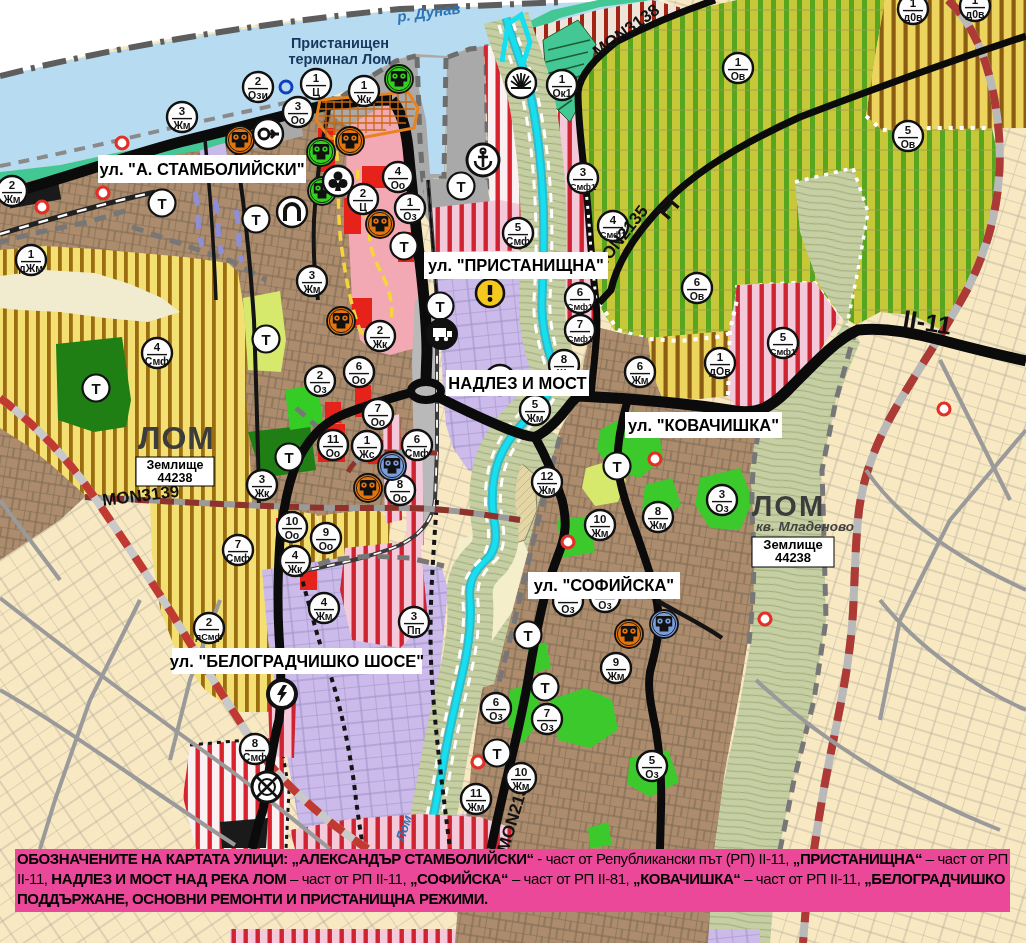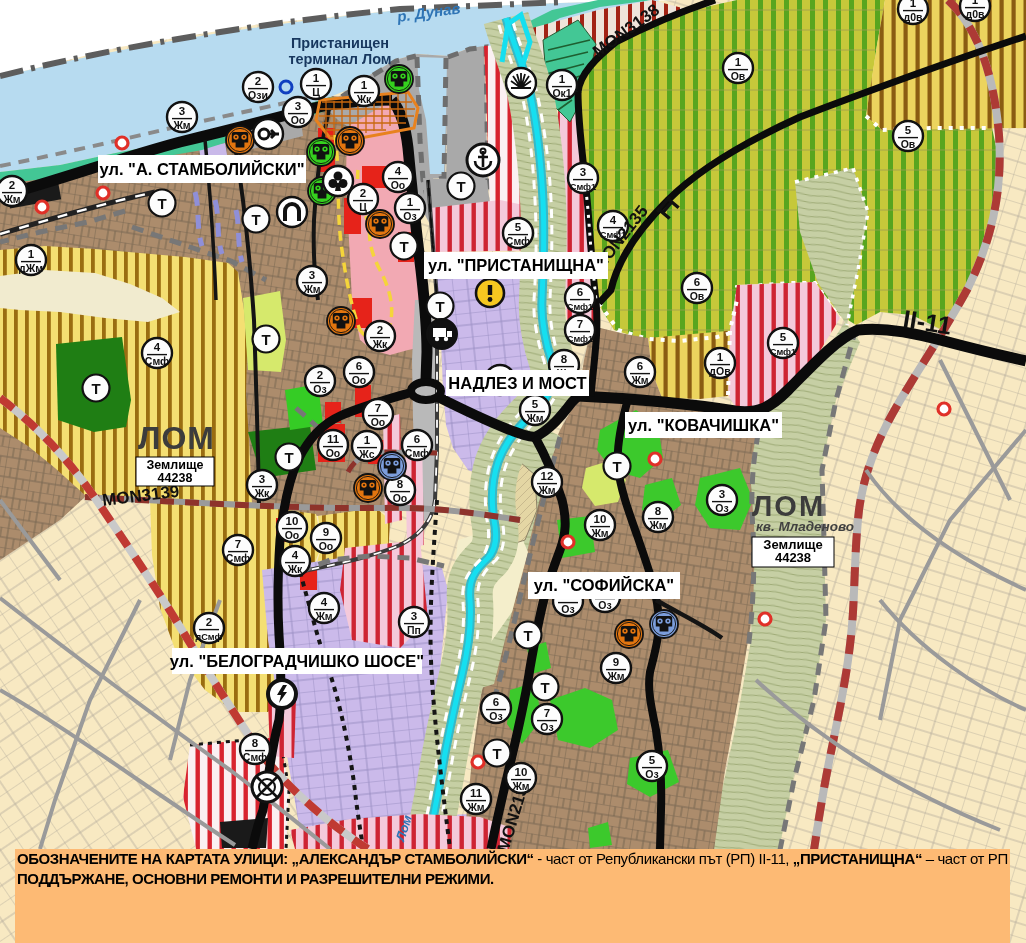--- a/index.html
+++ b/index.html
@@ -1,16 +1,16 @@
 <!DOCTYPE html>
 <html><head><meta charset="utf-8"><style>
 html,body{margin:0;padding:0;background:#fff;}
 *{font-family:"Liberation Sans",sans-serif;}
 #map{position:relative;width:1026px;height:943px;overflow:hidden;}
-#band{position:absolute;left:15px;top:849px;width:993px;height:94px;background:#fdba74;font:bold 15px/20px "Liberation Sans",sans-serif;color:#000;white-space:nowrap;padding-left:2px;letter-spacing:-0.42px;}
+#band{position:absolute;left:15px;top:849px;width:993px;height:63px;background:#ec4899;font:bold 15px/20px "Liberation Sans",sans-serif;color:#000;white-space:nowrap;padding-left:2px;letter-spacing:-0.42px;}
 #band .n{font-weight:normal;}
 </style></head><body>
 <div id="map">
 <svg width="1026" height="943" viewBox="0 0 1026 943" style="position:absolute;left:0;top:0">
 <defs>
 <pattern id="py" width="11" height="8" patternUnits="userSpaceOnUse">
           <rect width="11" height="8" fill="#f4df72"></rect>
           <rect x="3" width="3.8" height="8" fill="#9a6d11"></rect>
         </pattern>
 <pattern id="pm" width="12" height="8" patternUnits="userSpaceOnUse">
@@ -1023,14 +1023,15 @@
       </g>
 
 <g>
         <rect x="172" y="648" width="250" height="26" fill="#fff"></rect>
         <text x="297.0" y="666.94" text-anchor="middle" font-family="Liberation Sans" font-size="16.5" font-weight="bold" fill="#000">ул. "БЕЛОГРАДЧИШКО ШОСЕ"</text>
       </g>
 </svg>
 
 <div id="band">
 <div>ОБОЗНАЧЕНИТЕ НА КАРТАТА УЛИЦИ: „АЛЕКСАНДЪР СТАМБОЛИЙСКИ“<span class="n"> - част от Републикански път (РП) II-11, </span>„ПРИСТАНИЩНА“<span class="n"> – част от РП</span></div>
-<div>ПОДДЪРЖАНЕ, ОСНОВНИ РЕМОНТИ И РАЗРЕШИТЕЛНИ РЕЖИМИ.</div>
+<div><span class="n">II-11, </span>НАДЛЕЗ И МОСТ НАД РЕКА ЛОМ<span class="n"> – част от РП II-11, </span>„СОФИЙСКА“<span class="n"> – част от РП II-81, </span>„КОВАЧИШКА“<span class="n"> – част от РП II-11, </span>„БЕЛОГРАДЧИШКО</div>
+<div>ПОДДЪРЖАНЕ, ОСНОВНИ РЕМОНТИ И ПРИСТАНИЩНА РЕЖИМИ.</div>
 </div>
 </div>
 </body></html>

